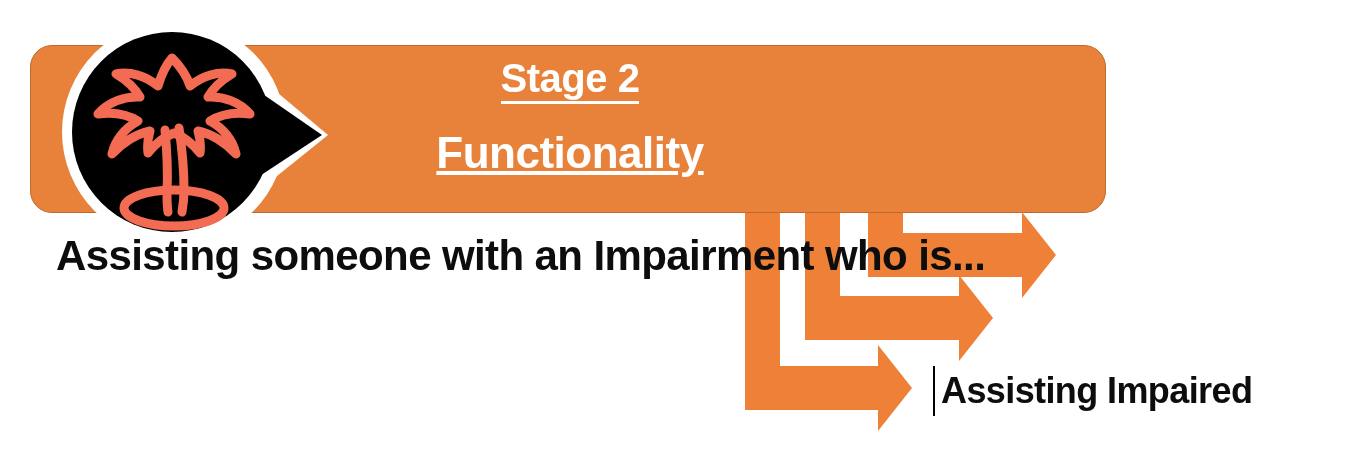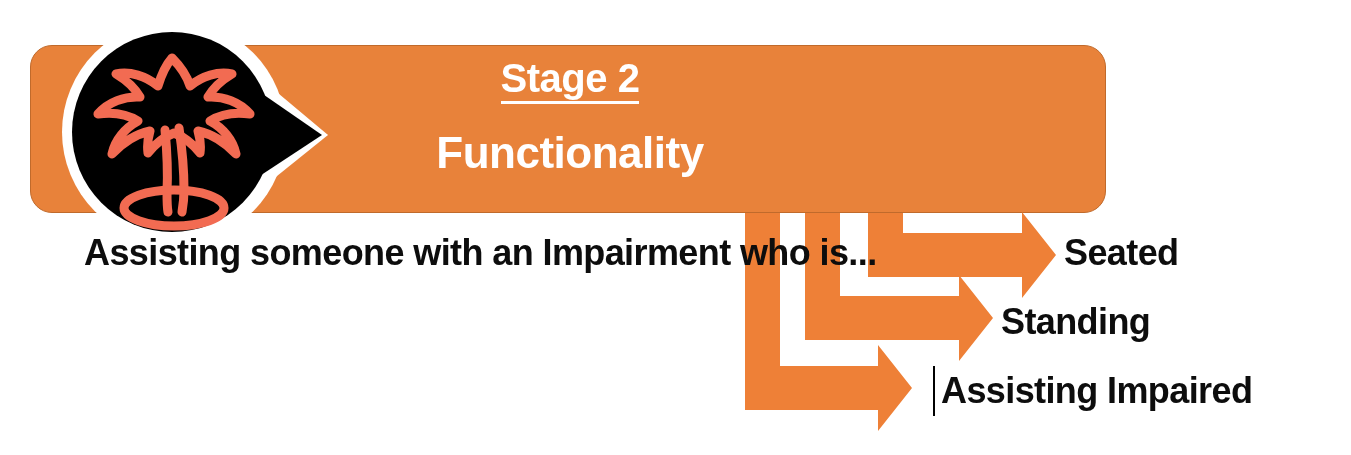--- a/index.html
+++ b/index.html
@@ -40,20 +40,21 @@
 
   .banner-text {
     position: absolute;
     left: 330px;
     top: 58px;
     width: 480px;
     text-align: center;
     color: #ffffff;
     line-height: 1.0;
     user-select: none;
+    text-decoration: underline;
   }
   .stage-line {
     font-size: 40px;
     font-weight: bold;
     letter-spacing: -0.5px;
     display: inline-block;
     border-bottom: 3px solid #ffffff;
     padding-bottom: 3px;
   }
   .functionality-line {
@@ -79,23 +80,23 @@
     left: 0;
     top: 0;
     width: 1351px;
     height: 455px;
     pointer-events: none;
   }
 
   
   .caption {
     position: absolute;
-    left: 84px;
+    left: 56px;
     top: 232px;
-    font-size: 36px;
+    font-size: 42px;
     font-weight: bold;
     color: #0d0d0d;
     letter-spacing: -0.6px;
     white-space: nowrap;
     user-select: none;
   }
 
   .branch-label {
     position: absolute;
     font-size: 36px;
@@ -183,17 +184,15 @@
 
     <path fill="#EE8037" d="M805 213 L840 213 L840 296 L959 296 L959 275 L993 318 L959 361 L959 340 L805 340 Z"></path>
 
     <path fill="#EE8037" d="M745 213 L780 213 L780 366 L878 366 L878 345 L912 388 L878 431 L878 410 L745 410 Z"></path>
   </svg>
 
   <div class="caption">Assisting someone with an Impairment who is...</div>
 
   <div class="text-caret"></div>
 
-  <div class="branch-label label-seated">Seated</div>
-  <div class="branch-label label-standing">Standing</div>
   <div class="branch-label label-visual">Assisting Impaired</div>
 
 </div>
 
 </body></html>

